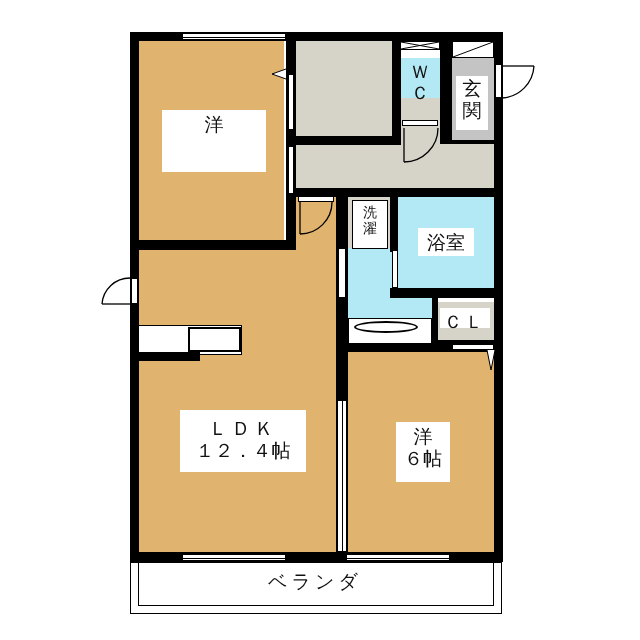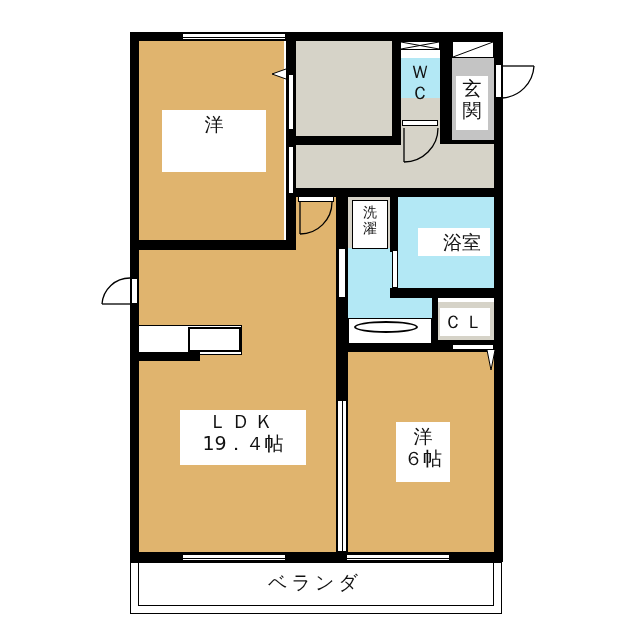--- a/index.html
+++ b/index.html
@@ -133,29 +133,29 @@
   <div class="label" style="left:456px;top:76px;width:32px;height:52px;font-size:19px;padding-top:2px;">
     <div>玄</div>
     <div>関</div>
   </div>
 
   <div class="label" style="left:352px;top:200px;width:34px;height:44px;font-size:14px;padding-top:3px;border:1px solid #000;">
     <div>洗</div>
     <div>濯</div>
   </div>
 
-  <div class="label" style="left:418px;top:228px;width:56px;height:28px;font-size:19px;line-height:28px;padding-left:16px;">浴室</div>
+  <div class="label" style="left:418px;top:228px;width:56px;height:28px;font-size:19px;line-height:28px;">浴室</div>
 
-  <div class="label" style="left:440px;top:308px;width:50px;height:28px;font-size:18px;line-height:28px;letter-spacing:3px;">ＣＬ</div>
+  <div class="label" style="left:440px;top:308px;width:50px;height:20px;font-size:18px;line-height:28px;letter-spacing:3px;">ＣＬ</div>
 
-  <div class="label" style="left:180px;top:410px;width:126px;height:54px;font-size:19px;padding-top:1px;">
+  <div class="label" style="left:180px;top:410px;width:126px;height:54px;font-size:19px;padding-top:8px;">
     <div style="letter-spacing:4px;">ＬＤＫ</div>
-    <div>19．４帖</div>
+    <div>１２．４帖</div>
   </div>
 
   <div class="label" style="left:396px;top:422px;width:54px;height:56px;font-size:19px;padding-top:4px;">
     <div>洋</div>
     <div>６帖</div>
   </div>
 
-  <div class="label" style="left:250px;top:568px;width:130px;height:28px;font-size:19px;line-height:28px;letter-spacing:4px;background:transparent;">ベランダ</div>
+  <div class="label" style="left:250px;top:568px;width:130px;height:28px;font-size:19px;line-height:28px;letter-spacing:4px;background:transparent;font-family:Liberation Serif, serif;">ベランダ</div>
 
 </div>
 
 </body></html>

